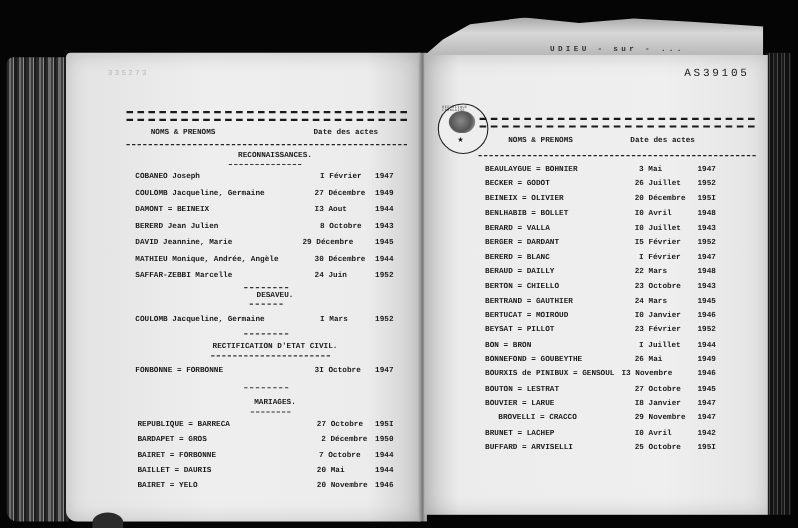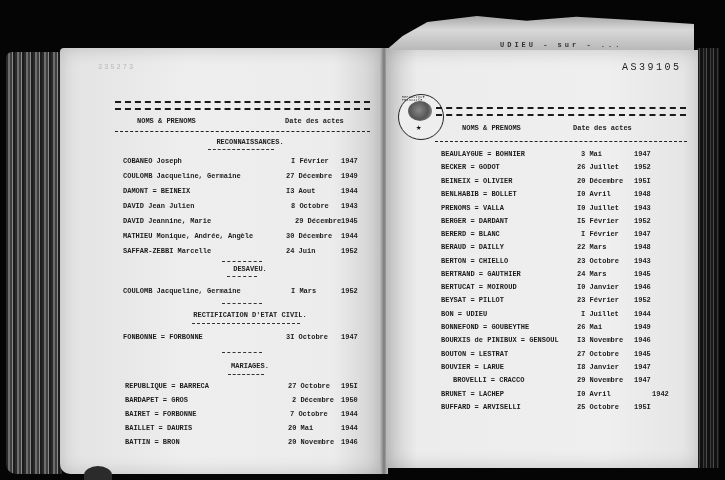--- a/index.html
+++ b/index.html
@@ -89,27 +89,27 @@
   <span style="left:0">COULOMB Jacqueline, Germaine</span>
   <span style="left:163px">27 Décembre</span>
   <span style="left:218px">1949</span>
 </div>
 <div class="row" style="left:123px;top:187px;width:240px;">
   <span style="left:0">DAMONT = BEINEIX</span>
   <span style="left:163px">I3 Aout</span>
   <span style="left:218px">1944</span>
 </div>
 <div class="row" style="left:123px;top:202px;width:240px;">
-  <span style="left:0">DAVID Jean Julien</span>
+  <span style="left:0">BERERD Jean Julien</span>
   <span style="left:168px">8 Octobre</span>
   <span style="left:218px">1943</span>
 </div>
 <div class="row" style="left:123px;top:217px;width:240px;">
   <span style="left:0">DAVID Jeannine, Marie</span>
-  <span style="left:172px">29 Décembre</span>
+  <span style="left:152px">29 Décembre</span>
   <span style="left:218px">1945</span>
 </div>
 <div class="row" style="left:123px;top:232px;width:240px;">
   <span style="left:0">MATHIEU Monique, Andrée, Angèle</span>
   <span style="left:163px">30 Décembre</span>
   <span style="left:218px">1944</span>
 </div>
 <div class="row" style="left:123px;top:247px;width:240px;">
   <span style="left:0">SAFFAR-ZEBBI Marcelle</span>
   <span style="left:163px">24 Juin</span>
@@ -151,21 +151,21 @@
   <span style="left:0">BAIRET = FORBONNE</span>
   <span style="left:165px">7 Octobre</span>
   <span style="left:216px">1944</span>
 </div>
 <div class="row" style="left:125px;top:424px;width:240px;">
   <span style="left:0">BAILLET = DAURIS</span>
   <span style="left:163px">20 Mai</span>
   <span style="left:216px">1944</span>
 </div>
 <div class="row" style="left:125px;top:438px;width:240px;">
-  <span style="left:0">BATTIN = BRON</span>
+  <span style="left:0">BAIRET = YELO</span>
   <span style="left:163px">20 Novembre</span>
   <span style="left:216px">1946</span>
 </div>
 
 <div class="page page-right"></div>
 <div class="ref-number">AS39105</div>
 
 <div class="stamp">
   <div class="ring-text">REPUBLIQUE FRANCAISE</div>
   <div class="inner"></div>
@@ -191,21 +191,21 @@
   <span style="left:0">BEINEIX = OLIVIER</span>
   <span style="left:136px">20 Décembre</span>
   <span style="left:193px">195I</span>
 </div>
 <div class="row" style="left:441px;top:190px;width:240px;">
   <span style="left:0">BENLHABIB = BOLLET</span>
   <span style="left:136px">I0 Avril</span>
   <span style="left:193px">1948</span>
 </div>
 <div class="row" style="left:441px;top:204px;width:240px;">
-  <span style="left:0">PRENOMS = VALLA</span>
+  <span style="left:0">BERARD = VALLA</span>
   <span style="left:136px">I0 Juillet</span>
   <span style="left:193px">1943</span>
 </div>
 <div class="row" style="left:441px;top:217px;width:240px;">
   <span style="left:0">BERGER = DARDANT</span>
   <span style="left:136px">I5 Février</span>
   <span style="left:193px">1952</span>
 </div>
 <div class="row" style="left:441px;top:230px;width:240px;">
   <span style="left:0">BERERD = BLANC</span>
@@ -231,53 +231,53 @@
   <span style="left:0">BERTUCAT = MOIROUD</span>
   <span style="left:136px">I0 Janvier</span>
   <span style="left:193px">1946</span>
 </div>
 <div class="row" style="left:441px;top:296px;width:240px;">
   <span style="left:0">BEYSAT = PILLOT</span>
   <span style="left:136px">23 Février</span>
   <span style="left:193px">1952</span>
 </div>
 <div class="row" style="left:441px;top:310px;width:240px;">
-  <span style="left:0">BON = UDIEU</span>
+  <span style="left:0">BON = BRON</span>
   <span style="left:140px">I Juillet</span>
   <span style="left:193px">1944</span>
 </div>
 <div class="row" style="left:441px;top:323px;width:240px;">
   <span style="left:0">BONNEFOND = GOUBEYTHE</span>
   <span style="left:136px">26 Mai</span>
   <span style="left:193px">1949</span>
 </div>
 <div class="row" style="left:441px;top:336px;width:240px;">
   <span style="left:0">BOURXIS de PINIBUX = GENSOUL</span>
-  <span style="left:136px">I3 Novembre</span>
+  <span style="left:124px">I3 Novembre</span>
   <span style="left:193px">1946</span>
 </div>
 <div class="row" style="left:441px;top:350px;width:240px;">
   <span style="left:0">BOUTON = LESTRAT</span>
   <span style="left:136px">27 Octobre</span>
   <span style="left:193px">1945</span>
 </div>
 <div class="row" style="left:441px;top:363px;width:240px;">
   <span style="left:0">BOUVIER = LARUE</span>
   <span style="left:136px">I8 Janvier</span>
   <span style="left:193px">1947</span>
 </div>
 <div class="row" style="left:441px;top:376px;width:240px;">
   <span style="left:12px">BROVELLI = CRACCO</span>
   <span style="left:136px">29 Novembre</span>
   <span style="left:193px">1947</span>
 </div>
 <div class="row" style="left:441px;top:390px;width:240px;">
   <span style="left:0">BRUNET = LACHEP</span>
   <span style="left:136px">I0 Avril</span>
-  <span style="left:211px">1942</span>
+  <span style="left:193px">1942</span>
 </div>
 <div class="row" style="left:441px;top:403px;width:240px;">
   <span style="left:0">BUFFARD = ARVISELLI</span>
   <span style="left:136px">25 Octobre</span>
   <span style="left:193px">195I</span>
 </div>
 
 <div class="thumb"></div>
 
 </body></html>

